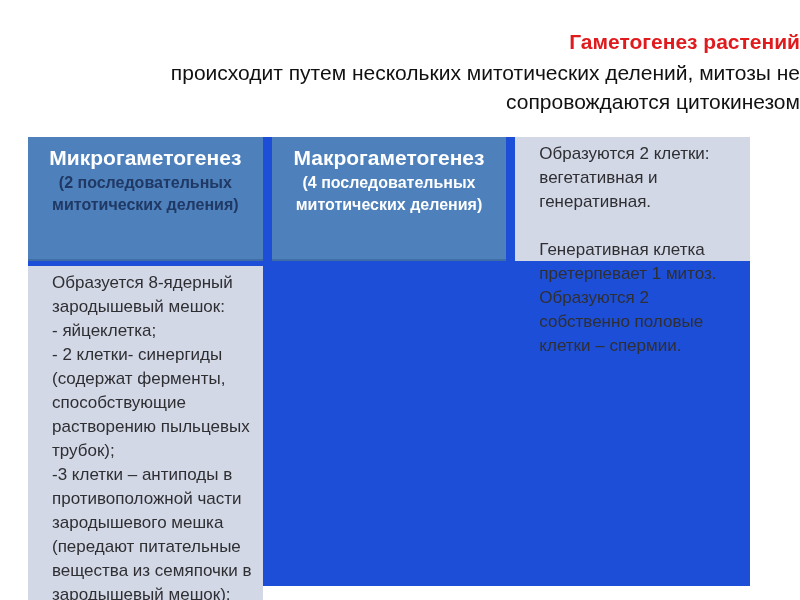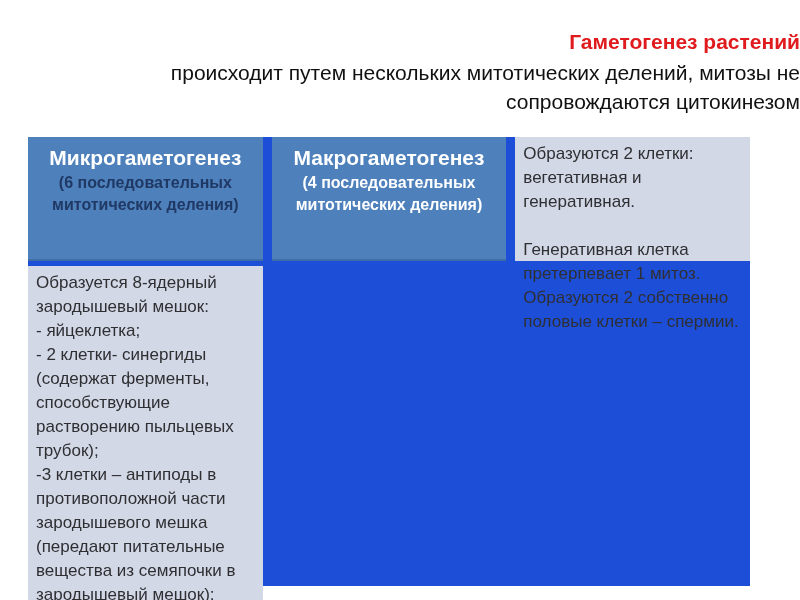--- a/index.html
+++ b/index.html
@@ -71,41 +71,41 @@
     margin: 1px auto 0 auto;
     width: 92%;
   }
   .th-note.left-note { color: #1f3864; }
   .th-note.right-note { color: #ffffff; }
   .td-cell {
     background: #d2d8e6;
     color: #2f2f33;
     font-size: 17px;
     line-height: 24px;
-    padding: 5px 10px 8px 8px;
+    padding: 5px 10px 8px 24px;
     box-sizing: border-box;
     white-space: pre-line;
   }
 </style>
 </head>
 <body>
 
 <div class="slide">
 
   <div class="title-block">
     <div class="slide-title">Гаметогенез растений</div>
     <div class="slide-subtitle">происходит путем нескольких митотических делений, митозы не
 сопровождаются цитокинезом</div>
   </div>
 
   <div class="comparison-table">
 
     <div class="th-cell">
       <div class="th-title">Микрогаметогенез</div>
-      <div class="th-note left-note">(6 последовательных митотических деления)</div>
+      <div class="th-note left-note">(2 последовательных митотических деления)</div>
     </div>
 
     <div class="th-cell">
       <div class="th-title">Макрогаметогенез</div>
       <div class="th-note right-note">(4 последовательных митотических деления)</div>
     </div>
 
     <div class="td-cell">Образуются 2 клетки: вегетативная и генеративная.
 
 Генеративная клетка претерпевает 1 митоз.

